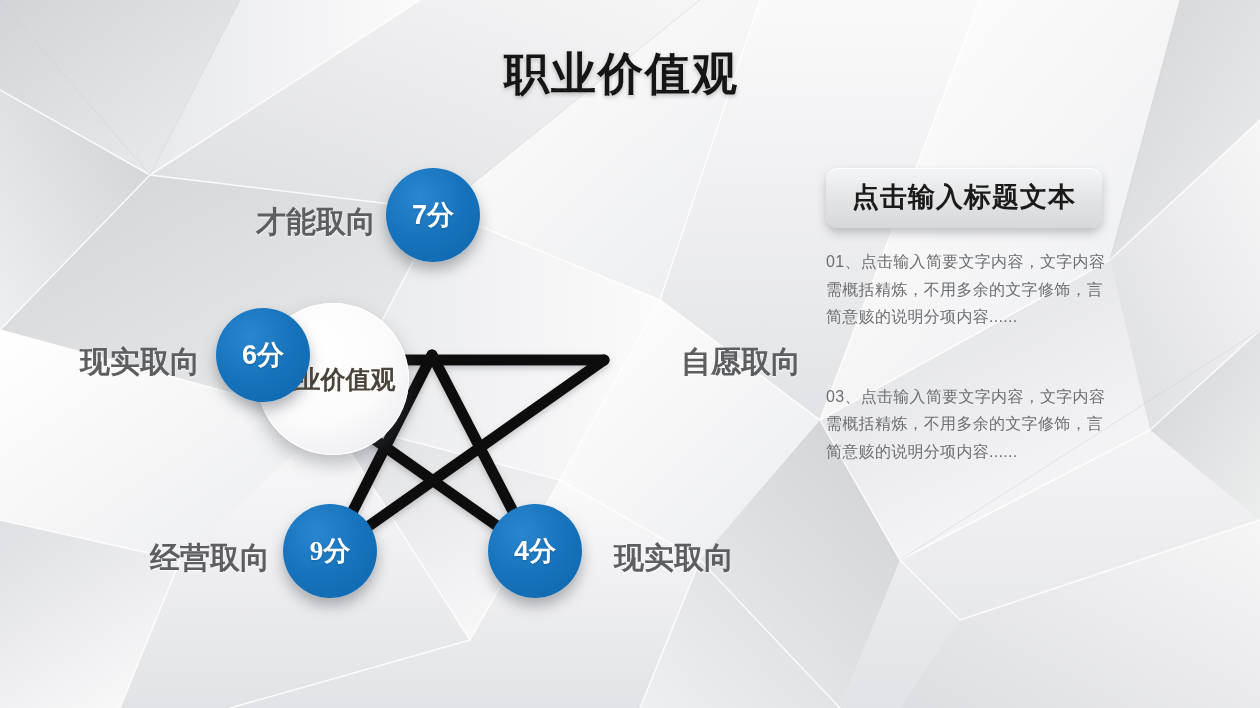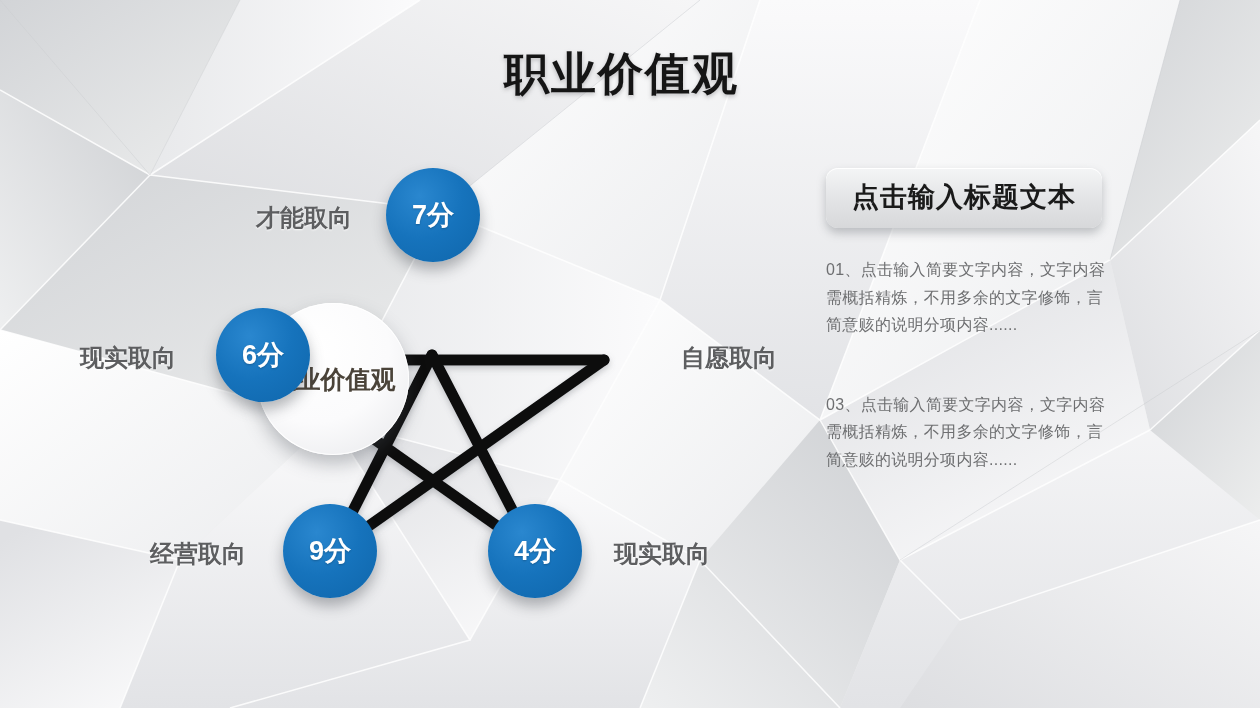--- a/index.html
+++ b/index.html
@@ -91,21 +91,21 @@
     font-size: 25px;
     line-height: 1.22;
     text-align: center;
     flex-direction: row;
     text-shadow: 0 1px 1px rgba(255,255,255,0.8);
   }
   .node-center span { display: block; }
 
   .node-label {
     position: absolute;
-    font-size: 24px;
+    font-size: 30px;
     font-weight: bold;
     color: #5d5e60;
     white-space: nowrap;
     text-shadow: 0 1px 2px rgba(255,255,255,0.85);
   }
 
   
   #right-panel {
     position: absolute;
     left: 826px;
@@ -117,21 +117,21 @@
     padding: 11px 26px 13px 26px;
     border-radius: 12px;
     background: linear-gradient(180deg, #f4f5f6 0%, #e3e4e6 52%, #d7d8da 100%);
     box-shadow: 0 5px 10px rgba(110,114,120,0.40), inset 0 1px 0 rgba(255,255,255,0.95);
     font-size: 27px;
     font-weight: bold;
     color: #1a1a1a;
     letter-spacing: 1px;
   }
   .para {
-    margin-top: 28px;
+    margin-top: 20px;
     font-size: 16px;
     line-height: 1.72;
     color: #6e6f71;
     width: 290px;
     letter-spacing: 0.3px;
   }
   .para.p2 { margin-top: 26px; }
   .para.p3 { margin-top: 52px; }
 </style>
 </head>
@@ -252,21 +252,21 @@
       <span>职业</span>
       <span>价值观</span>
     </div>
 
     <div class="node node-outer" style="left:346px; top:48px;">
       <span>7分</span>
     </div>
     <div class="node node-outer" style="left:448px; top:384px;">
       <span>4分</span>
     </div>
-    <div class="node node-outer" style="left:243px; top:384px;">
+    <div class="node node-outer" style="left:243px; top:384px;font-family:Liberation Serif, serif;">
       <span>9分</span>
     </div>
     <div class="node node-outer" style="left:176px; top:188px;">
       <span>6分</span>
     </div>
 
     <div class="node-label" style="left:216px; top:82px;">才能取向</div>
     <div class="node-label" style="left:641px; top:222px;">自愿取向</div>
     <div class="node-label" style="left:574px; top:418px;">现实取向</div>
     <div class="node-label" style="left:110px; top:418px;">经营取向</div>

